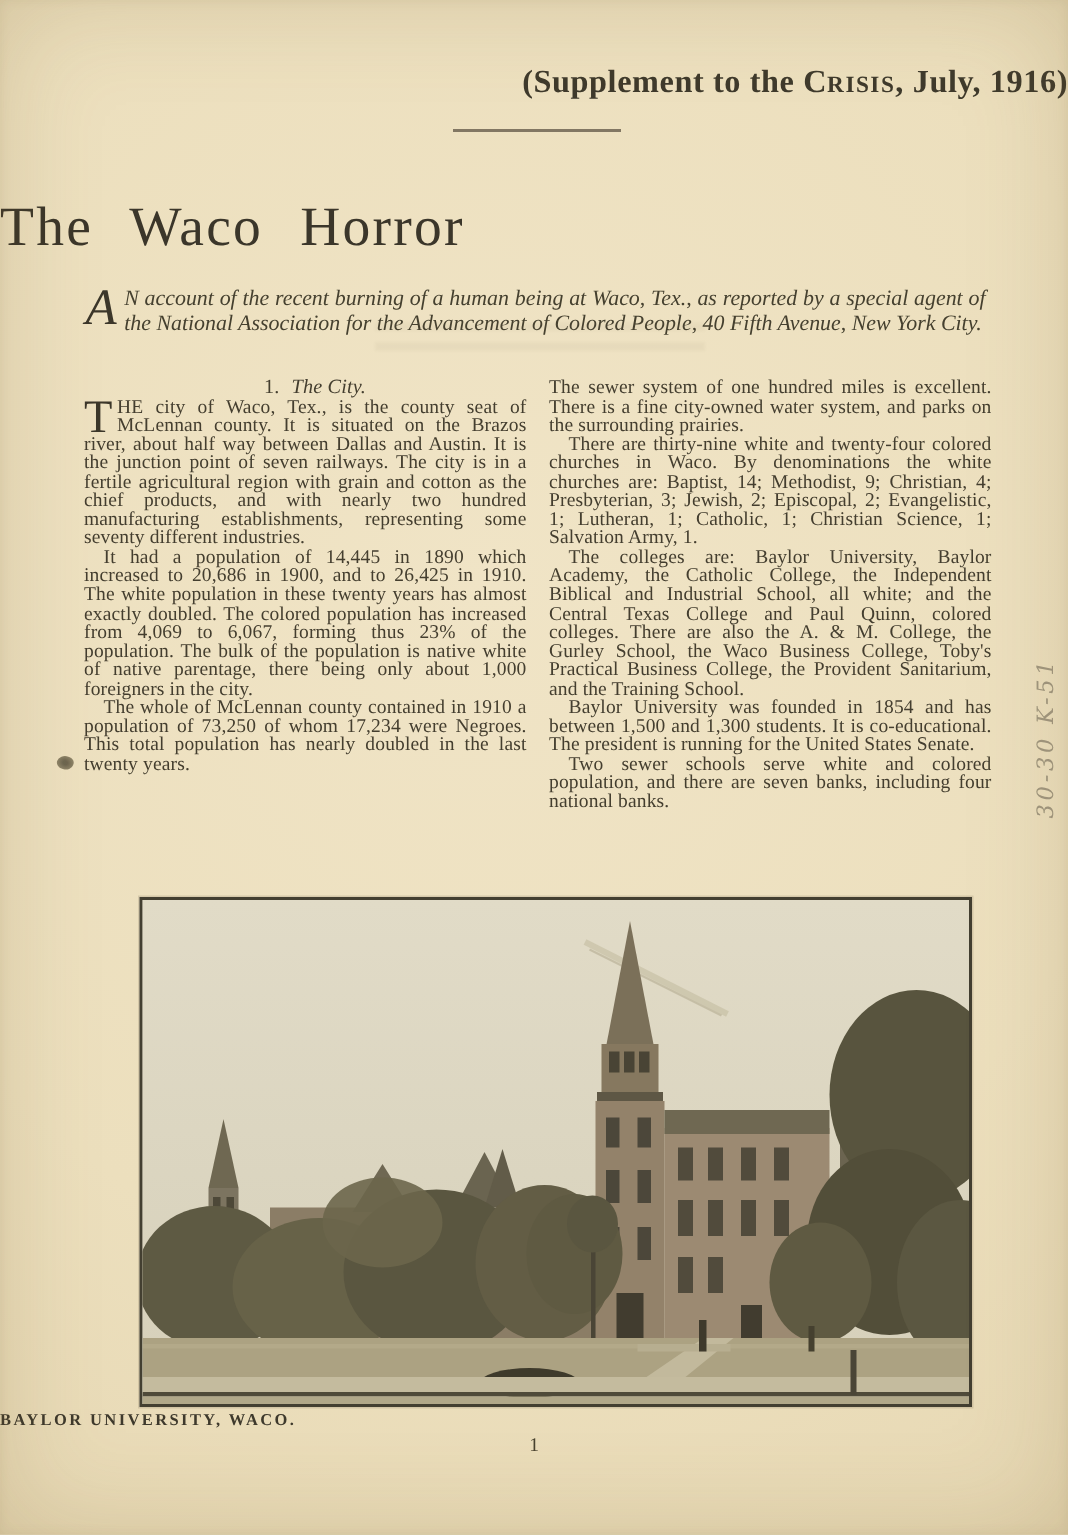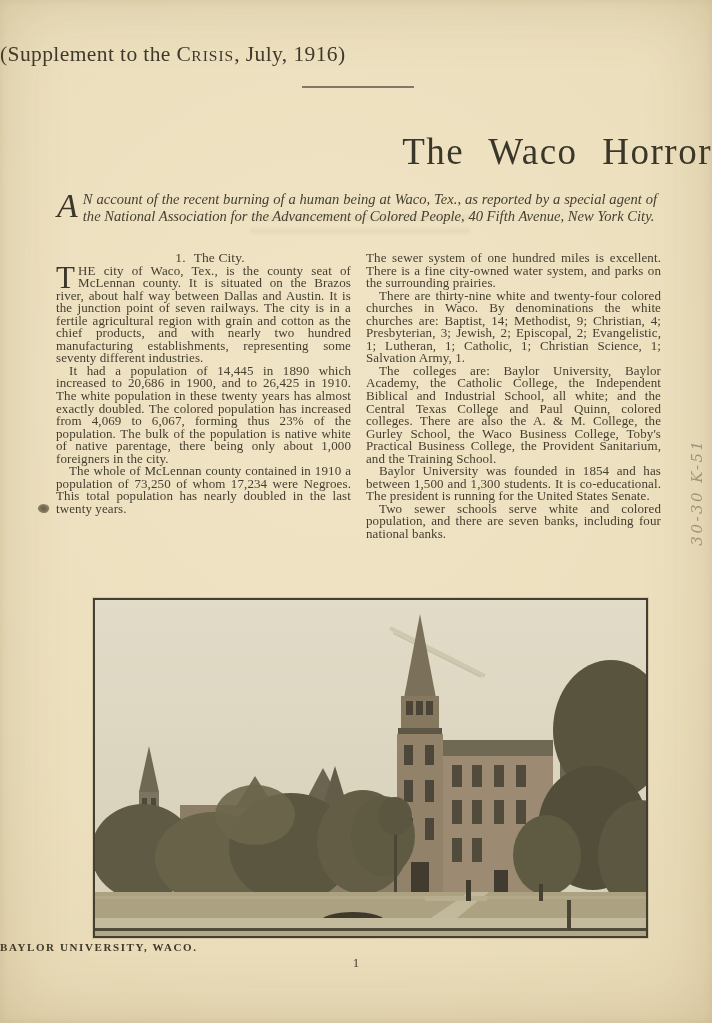--- a/index.html
+++ b/index.html
@@ -8,30 +8,30 @@
     font-family:"Liberation Serif","DejaVu Serif",serif;
     color:#433d2f;
     background:
       radial-gradient(ellipse 120% 90% at 46% 38%, #f0e4c6 0%, #ecdfbd 52%, #e6d7b2 86%, #dfcfa6 100%);
   }
   .paper::after{
     content:"";position:absolute;inset:0;pointer-events:none;
     box-shadow:inset 0 0 70px rgba(120,95,45,.20), inset 0 0 8px rgba(120,95,45,.10);
   }
   .supplement{
-    position:absolute;top:42px;left:0;width:100%;text-align:left;
-    font-size:21.5px;letter-spacing:.4px;color:#3f3a2c;white-space:nowrap;
+    position:absolute;top:42px;left:0;width:100%;text-align:right;
+    font-size:21.5px;letter-spacing:.4px;color:#3f3a2c;white-space:nowrap;font-weight:bold;
   }
   .supplement .sc{font-size:15.5px;letter-spacing:1px;}
   .header-rule{
     position:absolute;top:86px;left:302px;width:112px;height:0;
     border-top:2px solid #6e6452;opacity:.85;
   }
   .page-title{
-    position:absolute;top:130px;left:0;width:100%;text-align:right;
+    position:absolute;top:130px;left:0;width:100%;text-align:left;
     font-size:37px;letter-spacing:1.5px;word-spacing:14px;color:#3b362a;
   }
   .intro{
     position:absolute;left:57px;top:191px;width:600px;
     font-style:italic;font-size:14.6px;line-height:17px;text-align:justify;
     color:#45402f;
   }
   .intro .dropcap{
     float:left;font-size:34px;line-height:26px;padding:2px 5px 0 0;
     font-style:italic;color:#3c372a;
@@ -43,21 +43,21 @@
   .col{
     width:295px;font-size:13px;line-height:12.55px;text-align:justify;
     letter-spacing:.1px;color:#443e2f;
   }
   .col p{margin:0;text-indent:13px;}
   .col p.noindent{text-indent:0;}
   .section-heading{
     text-align:center;font-size:13.5px;margin:0 0 3px 0;text-indent:0;
   }
   .section-heading .num{font-style:normal;margin-right:8px;}
-  .section-heading .nm{}
+  .section-heading .nm{font-style:italic;}
   .dropcap-t{
     float:left;font-size:31px;line-height:24px;padding:1px 3px 0 0;color:#3c372a;
   }
   .photo-frame{
     position:absolute;left:93px;top:598px;width:551px;height:336px;
     border:2px solid #433f31;background:#dcd6c2;
     box-shadow:0 0 0 1px rgba(80,70,45,.15);
   }
   .photo-frame svg{display:block;width:100%;height:100%;}
   .photo-caption{

